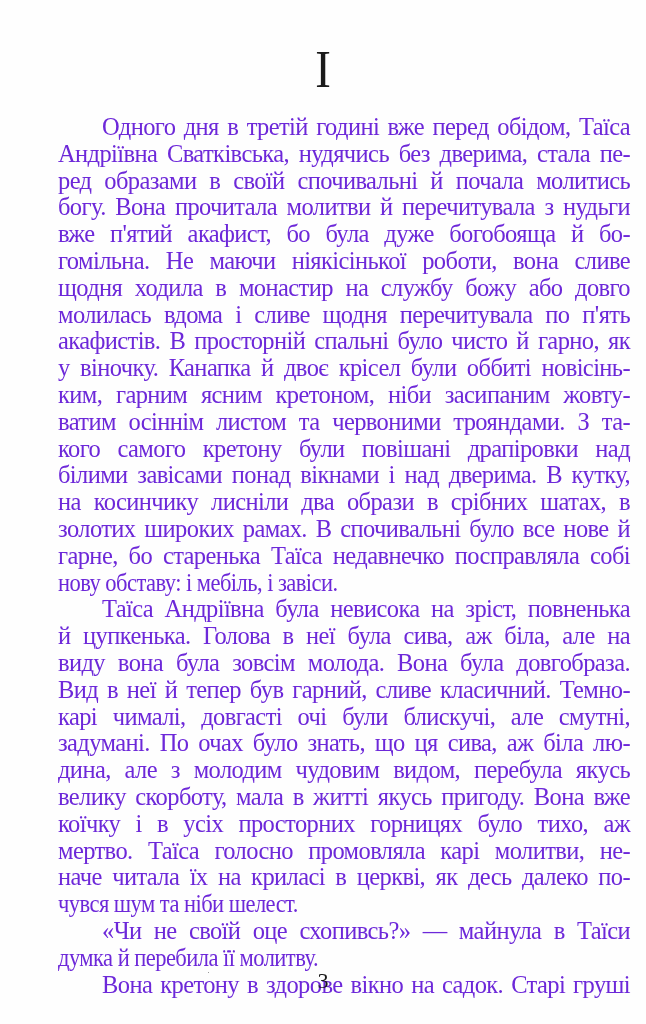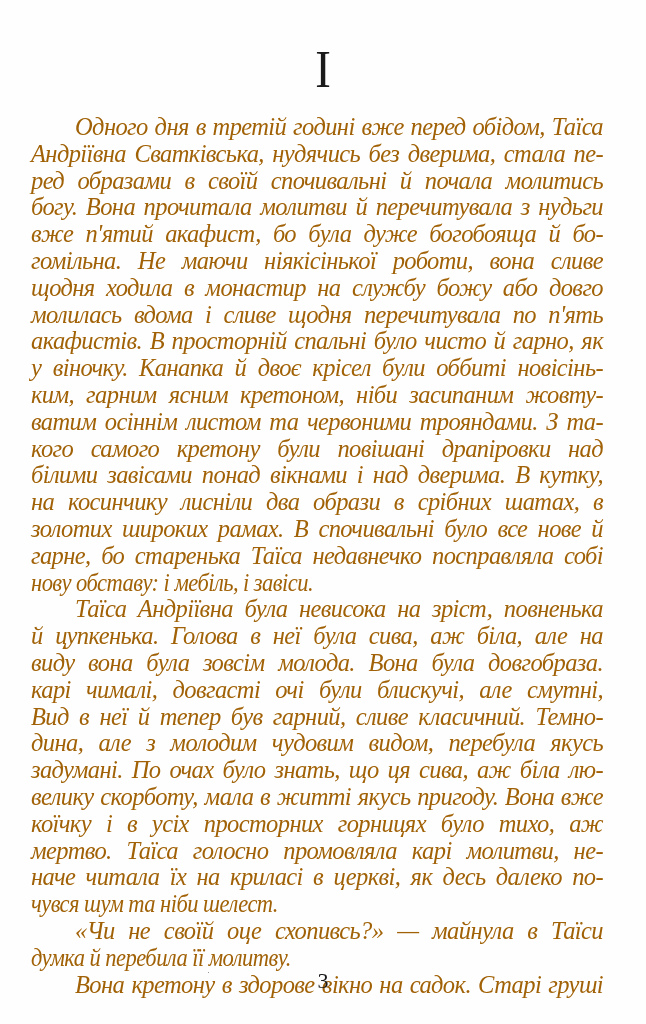--- a/index.html
+++ b/index.html
@@ -4,22 +4,22 @@
 <style>
   html, body { margin: 0; padding: 0; background: #ffffff; }
   body { width: 646px; height: 1024px; position: relative; overflow: hidden; }
   .page { position: absolute; left: 0; top: 0; width: 646px; height: 1024px; background: #fefefe; }
   .chapter {
     position: absolute; left: 0; width: 646px; top: 44px; text-align: center;
     font-family: "Liberation Serif", serif; font-size: 52px; color: #1a1a1a; line-height: 1;
     transform: scaleX(0.9);
   }
   .body-text {
-    position: absolute; left: 31px; top: 114px; width: 572px;
-    font-family: "Liberation Serif", serif; color: #a16207; font-style: italic;
+    position: absolute; left: 58px; top: 114px; width: 572px;
+    font-family: "Liberation Serif", serif; color: #6d28d9;
   }
   .line {
     display: block; height: 26.8px; line-height: 26.8px; font-size: 24.5px;
     white-space: nowrap; text-align: justify; text-align-last: justify;
     letter-spacing: -0.6px; transform-origin: left center;
   }
   .line.indent { padding-left: 44px; }
   .line.last { text-align-last: left; }
   .page-number {
     position: absolute; left: 0; width: 646px; top: 968px; text-align: center;
@@ -47,24 +47,24 @@
       <span class="line">ватим осіннім листом та червоними трояндами. З та-</span>
       <span class="line">кого самого кретону були повішані драпіровки над</span>
       <span class="line">білими завісами понад вікнами і над дверима. В кутку,</span>
       <span class="line">на косинчику лисніли два образи в срібних шатах, в</span>
       <span class="line">золотих широких рамах. В спочивальні було все нове й</span>
       <span class="line">гарне, бо старенька Таїса недавнечко посправляла собі</span>
       <span class="line last" style="transform: scaleX(0.92);">нову обставу: і мебіль, і завіси.</span>
       <span class="line indent">Таїса Андріївна була невисока на зріст, повненька</span>
       <span class="line">й цупкенька. Голова в неї була сива, аж біла, але на</span>
       <span class="line">виду вона була зовсім молода. Вона була довгобраза.</span>
+      <span class="line">Вид в неї й тепер був гарний, сливе класичний. Темно-</span>
       <span class="line">карі чималі, довгасті очі були блискучі, але смутні,</span>
-      <span class="line">Вид в неї й тепер був гарний, сливе класичний. Темно-</span>
+      <span class="line">задумані. По очах було знать, що ця сива, аж біла лю-</span>
       <span class="line">дина, але з молодим чудовим видом, перебула якусь</span>
-      <span class="line">задумані. По очах було знать, що ця сива, аж біла лю-</span>
       <span class="line">велику скорботу, мала в житті якусь пригоду. Вона вже</span>
       <span class="line">коїчку і в усіх просторних горницях було тихо, аж</span>
       <span class="line">мертво. Таїса голосно промовляла карі молитви, не-</span>
       <span class="line">наче читала їх на криласі в церкві, як десь далеко по-</span>
       <span class="line last" style="transform: scaleX(0.92);">чувся шум та ніби шелест.</span>
       <span class="line indent">«Чи не своїй оце схопивсь?» — майнула в Таїси</span>
       <span class="line last" style="transform: scaleX(0.92);">думка й перебила її молитву.</span>
       <span class="line indent">Вона кретону в здорове вікно на садок. Старі груші</span>
     </div>
   <div class="speck"></div>

